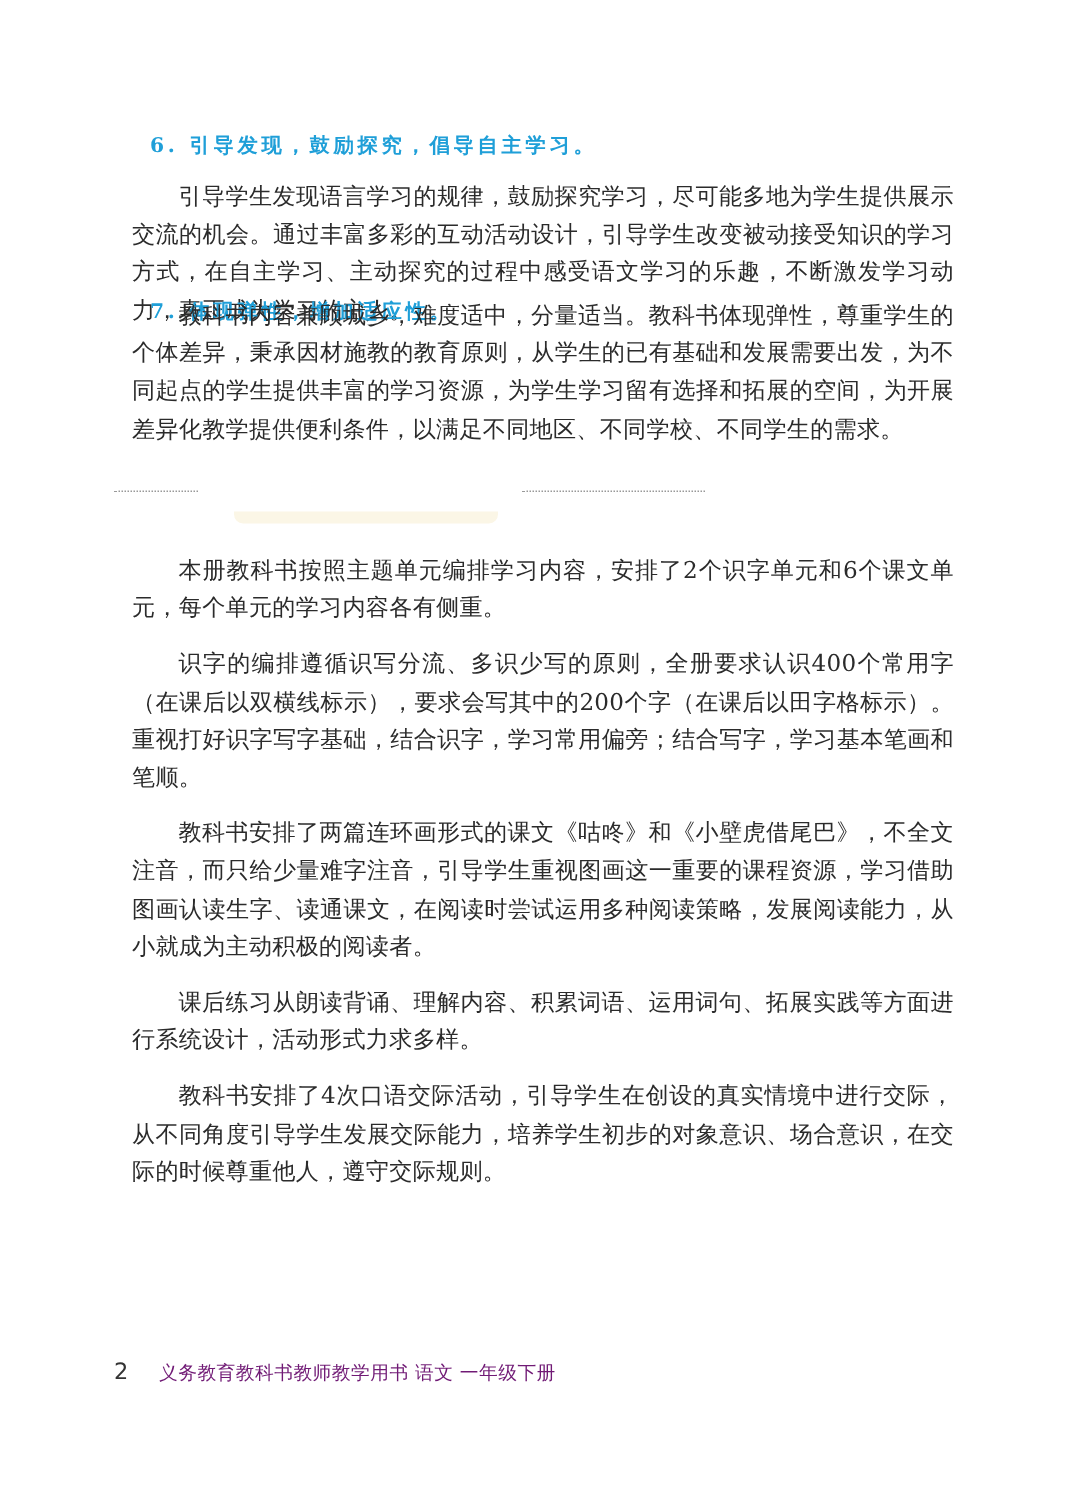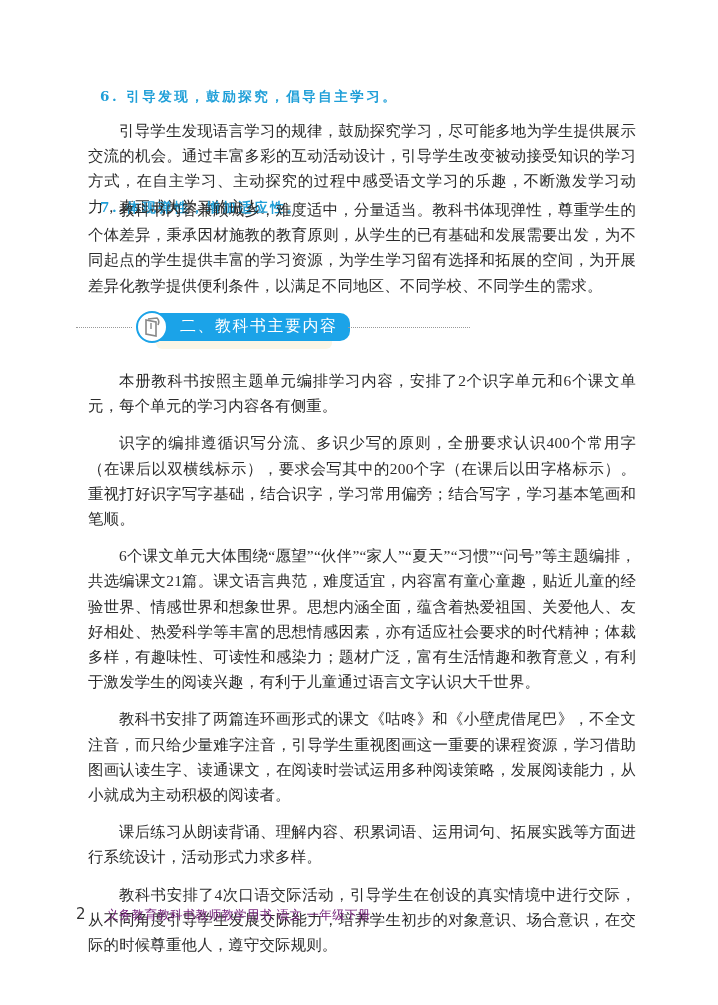--- a/index.html
+++ b/index.html
@@ -51,37 +51,26 @@
   </div>
 
   <div class="heading" style="top:199px;">7. 体现弹性，增加适应性。</div>
   <div class="block" style="top:186px;">
     <p class="para">教科书内容兼顾城乡，难度适中，分量适当。教科书体现弹性，尊重学生的个体差异，秉承因材施教的教育原则，从学生的已有基础和发展需要出发，为不同起点的学生提供丰富的学习资源，为学生学习留有选择和拓展的空间，为开展差异化教学提供便利条件，以满足不同地区、不同学校、不同学生的需求。</p>
   </div>
 
   <div class="section-bar">
     <div class="dots-left"></div>
     <div class="pill-shadow"></div>
-    <div class="pill">
-      <div class="pill-icon">
-        <svg width="28" height="28" viewBox="0 0 28 28">
-          <path d="M8 7 L8 21 L18 23 L18 9 Z" fill="none" stroke="#888" stroke-width="1.6"></path>
-          <path d="M10 6 L19 5 Q22 8 20 12" fill="none" stroke="#888" stroke-width="1.6"></path>
-          <path d="M13 10 L13 16" stroke="#888" stroke-width="1.4"></path>
-        </svg>
-      </div>
-      <div class="pill-title">二、教科书主要内容</div>
-    </div>
     <div class="dots-right"></div>
   </div>
 
-  <div class="block" style="top:356px;font-family:Liberation Serif, serif;">
+  <div class="block" style="top:356px;">
     <p class="para">本册教科书按照主题单元编排学习内容，安排了2个识字单元和6个课文单元，每个单元的学习内容各有侧重。</p>
     <p class="para">识字的编排遵循识写分流、多识少写的原则，全册要求认识400个常用字（在课后以双横线标示），要求会写其中的200个字（在课后以田字格标示）。重视打好识字写字基础，结合识字，学习常用偏旁；结合写字，学习基本笔画和笔顺。</p>
-    <p class="para">6个课文单元大体围绕“愿望”“伙伴”“家人”“夏天”“习惯”“问号”等主题编排，共选编课文21篇。课文语言典范，难度适宜，内容富有童心童趣，贴近儿童的经验世界、情感世界和想象世界。思想内涵全面，蕴含着热爱祖国、关爱他人、友好相处、热爱科学等丰富的思想情感因素，亦有适应社会要求的时代精神；体裁多样，有趣味性、可读性和感染力；题材广泛，富有生活情趣和教育意义，有利于激发学生的阅读兴趣，有利于儿童通过语言文字认识大千世界。</p>
     <p class="para">教科书安排了两篇连环画形式的课文《咕咚》和《小壁虎借尾巴》，不全文注音，而只给少量难字注音，引导学生重视图画这一重要的课程资源，学习借助图画认读生字、读通课文，在阅读时尝试运用多种阅读策略，发展阅读能力，从小就成为主动积极的阅读者。</p>
     <p class="para">课后练习从朗读背诵、理解内容、积累词语、运用词句、拓展实践等方面进行系统设计，活动形式力求多样。</p>
     <p class="para">教科书安排了4次口语交际活动，引导学生在创设的真实情境中进行交际，从不同角度引导学生发展交际能力，培养学生初步的对象意识、场合意识，在交际的时候尊重他人，遵守交际规则。</p>
   </div>
 
   <div class="footer">
     <span class="page-num">2</span>
     <span class="footer-title">义务教育教科书教师教学用书 语文 一年级下册</span>
   </div>
 

